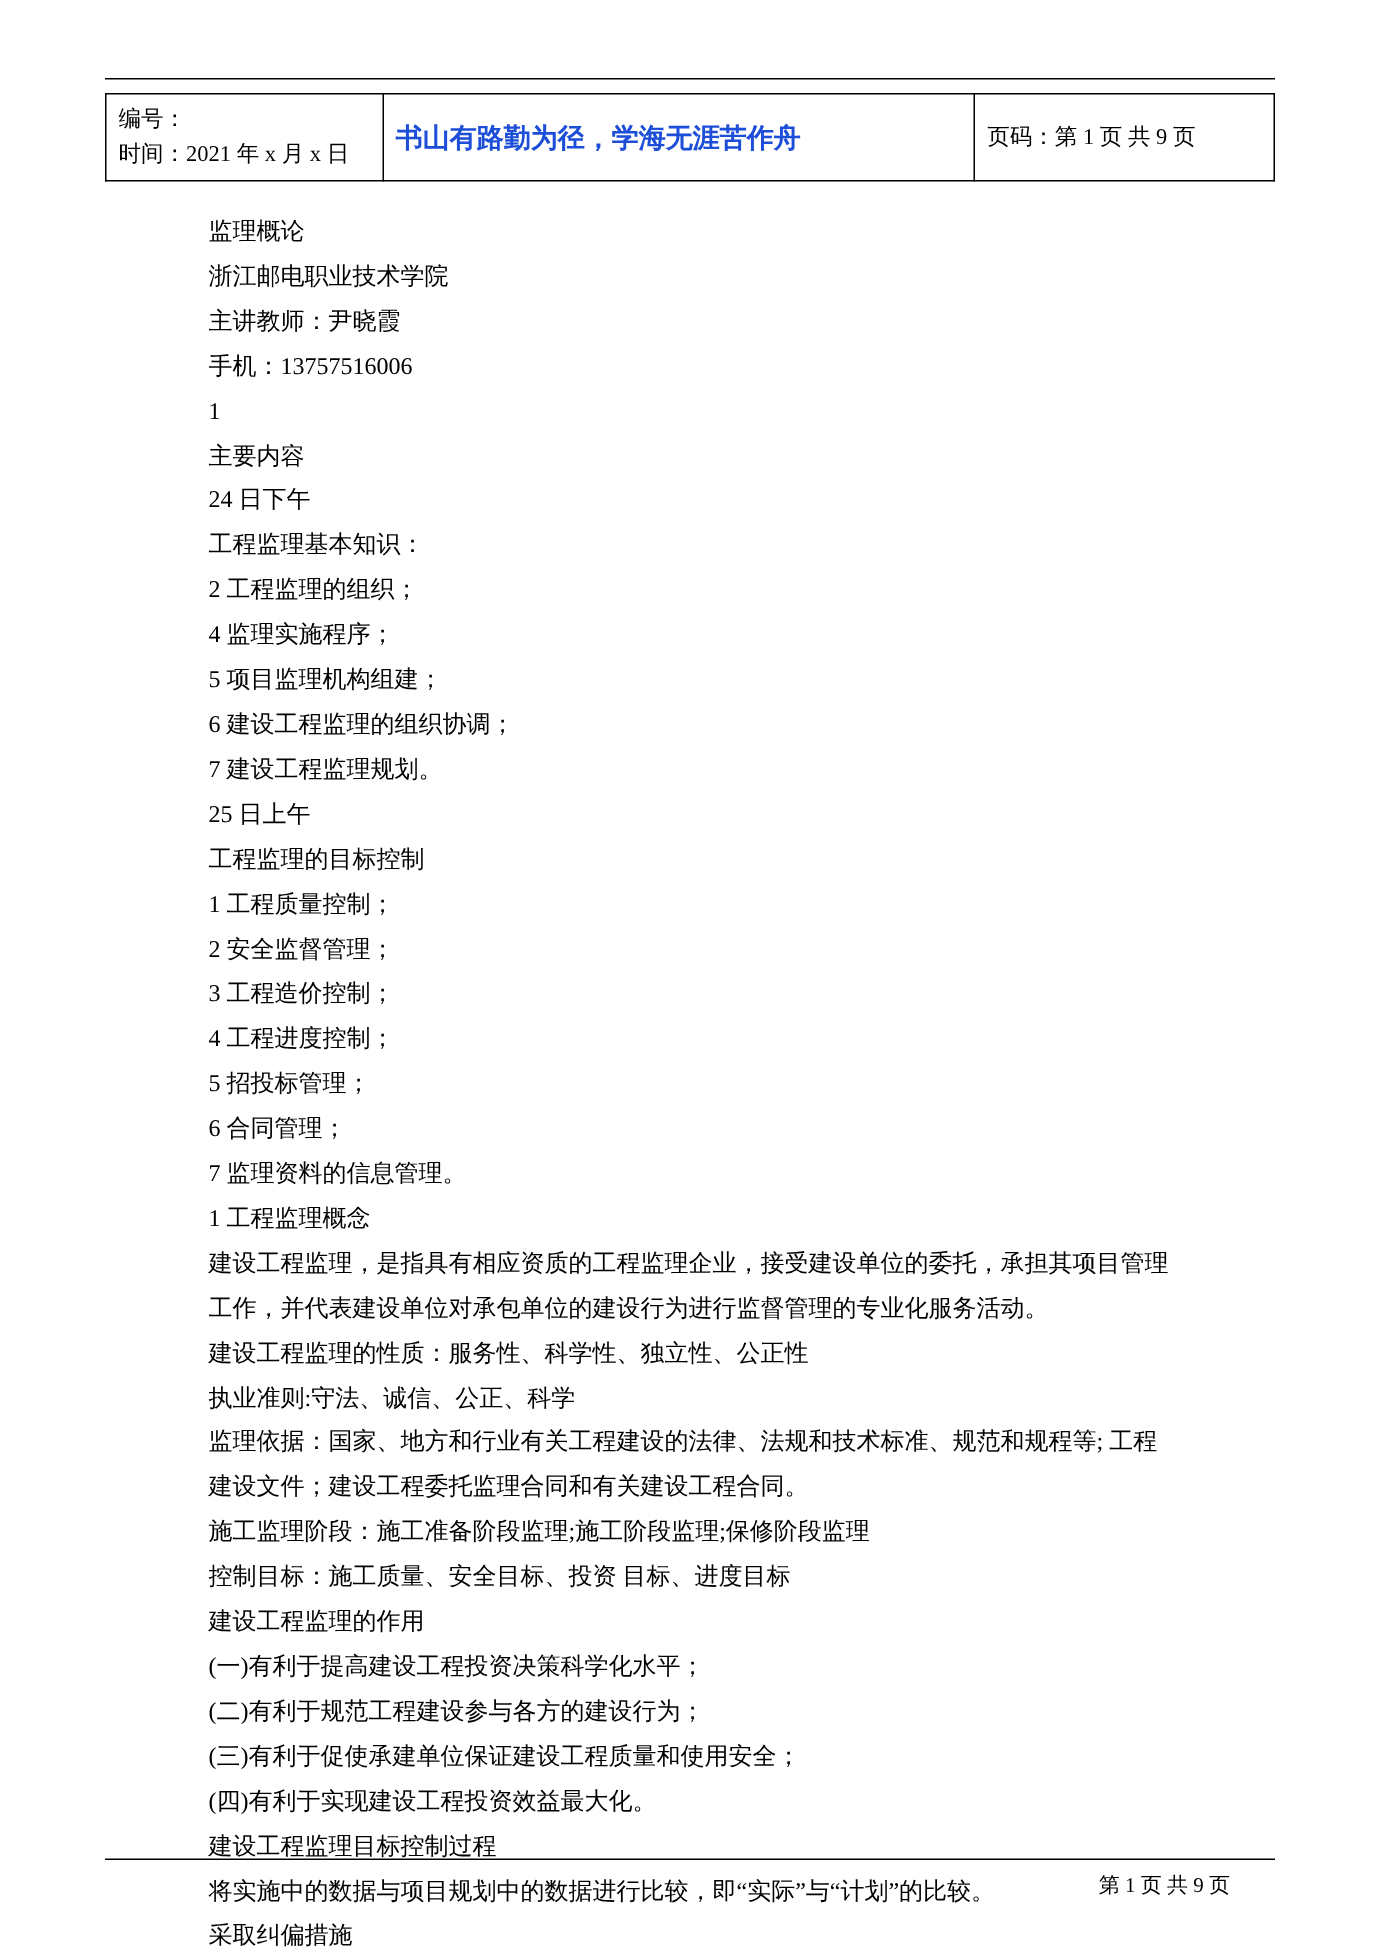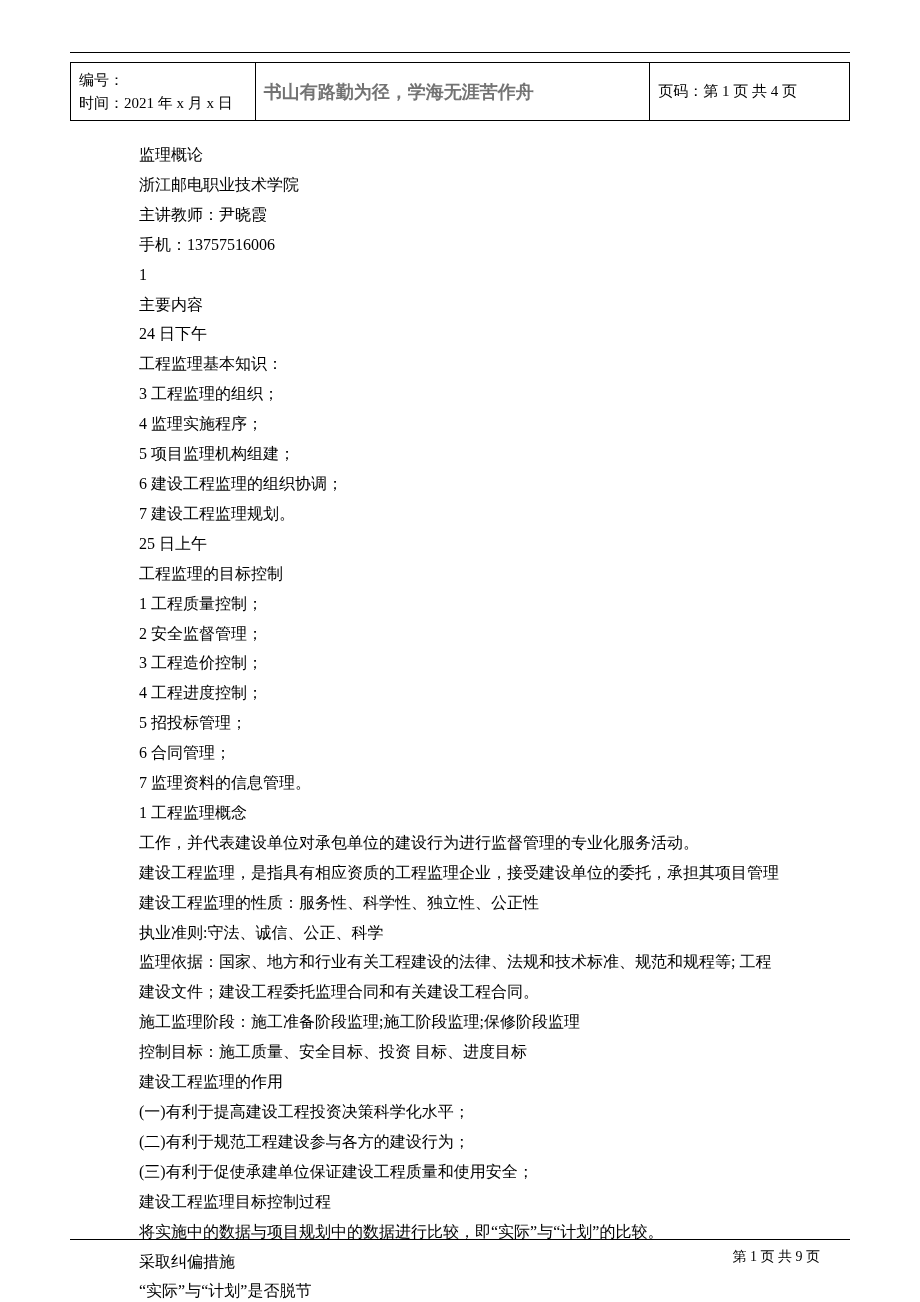--- a/index.html
+++ b/index.html
@@ -39,21 +39,21 @@
     .header-left {
       width: 185px;
       line-height: 1.5;
     }
     .header-center {
       text-align: left;
       padding-left: 12px;
       width: 395px;
     }
     .header-center-text {
-      color: #737373;
+      color: #1d4ed8;
       font-weight: bold;
       font-size: 18px;
       font-family: "SimSun", "宋体", serif;
     }
     .header-right {
       width: 200px;
       font-size: 15px;
     }
     .content {
       position: absolute;
@@ -90,62 +90,63 @@
   <tbody>
       <tr>
     <td class="header-left">
       <div>编号：</div>
       <div>时间：2021 年 x 月 x 日</div>
     </td>
     <td class="header-center">
       <span class="header-center-text">书山有路勤为径，学海无涯苦作舟</span>
     </td>
     <td class="header-right">
-      <span>页码：第 1 页  共 4 页</span>
+      <span>页码：第 1 页  共 9 页</span>
     </td>
   </tr>
 </tbody>
   </table>
 
 <div class="content" id="content">
     <p>监理概论</p>
     <p>浙江邮电职业技术学院</p>
     <p>主讲教师：尹晓霞</p>
     <p>手机：13757516006</p>
     <p>1</p>
     <p>主要内容</p>
     <p>24 日下午</p>
     <p>工程监理基本知识：</p>
-    <p>3  工程监理的组织；</p>
+    <p>2  工程监理的组织；</p>
     <p>4     监理实施程序；</p>
     <p>5  项目监理机构组建；</p>
     <p>6  建设工程监理的组织协调；</p>
     <p>7  建设工程监理规划。</p>
     <p>25 日上午</p>
     <p>工程监理的目标控制</p>
     <p>1  工程质量控制；</p>
     <p>2  安全监督管理；</p>
     <p>3  工程造价控制；</p>
     <p>4  工程进度控制；</p>
     <p>5  招投标管理；</p>
     <p>6  合同管理；</p>
     <p>7  监理资料的信息管理。</p>
     <p>1    工程监理概念</p>
+    <p>建设工程监理，是指具有相应资质的工程监理企业，接受建设单位的委托，承担其项目管理</p>
     <p>工作，并代表建设单位对承包单位的建设行为进行监督管理的专业化服务活动。</p>
-    <p>建设工程监理，是指具有相应资质的工程监理企业，接受建设单位的委托，承担其项目管理</p>
     <p>建设工程监理的性质：服务性、科学性、独立性、公正性</p>
     <p>执业准则:守法、诚信、公正、科学</p>
     <p>监理依据：国家、地方和行业有关工程建设的法律、法规和技术标准、规范和规程等; 工程</p>
     <p>建设文件；建设工程委托监理合同和有关建设工程合同。</p>
     <p>施工监理阶段：施工准备阶段监理;施工阶段监理;保修阶段监理</p>
     <p>控制目标：施工质量、安全目标、投资  目标、进度目标</p>
     <p>建设工程监理的作用</p>
     <p>(一)有利于提高建设工程投资决策科学化水平；</p>
     <p>(二)有利于规范工程建设参与各方的建设行为；</p>
     <p>(三)有利于促使承建单位保证建设工程质量和使用安全；</p>
+    <p>(四)有利于实现建设工程投资效益最大化。</p>
     <p>建设工程监理目标控制过程</p>
     <p>将实施中的数据与项目规划中的数据进行比较，即“实际”与“计划”的比较。</p>
     <p>采取纠偏措施</p>
     <p>“实际”与“计划”是否脱节</p>
   </div>
 
 <div class="footer-rule"></div>
 
 <div class="footer">第  1  页  共  9  页</div>
 

